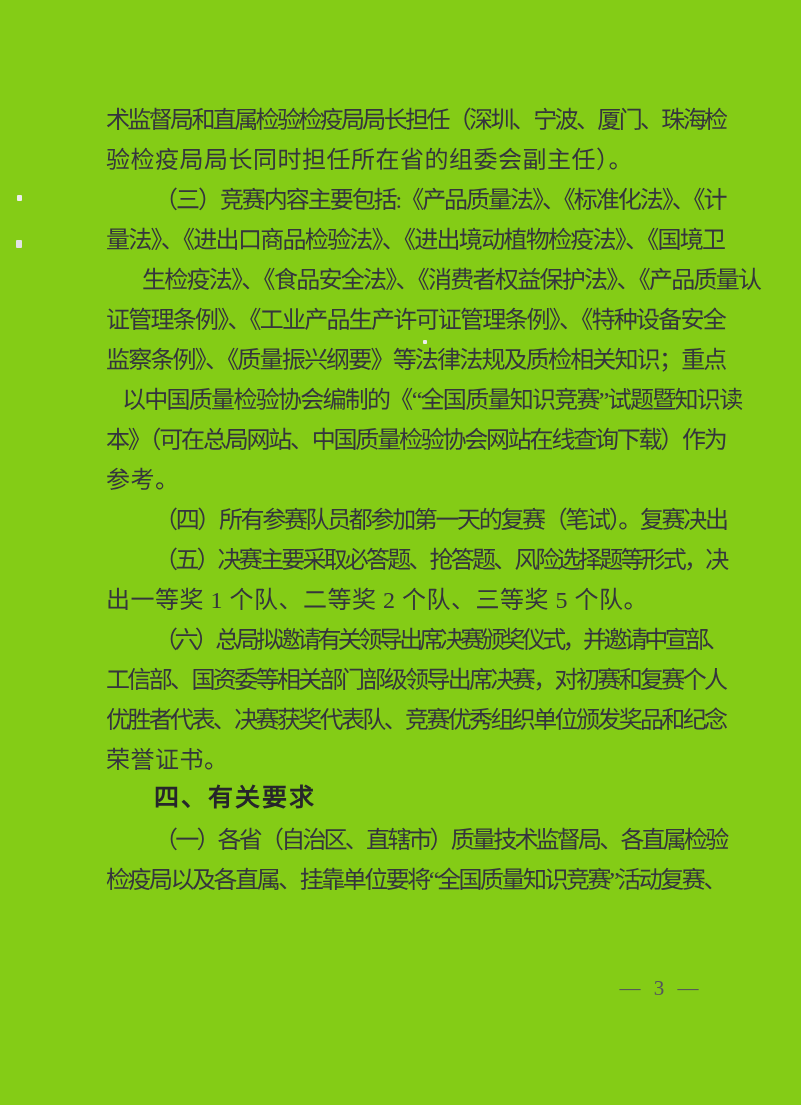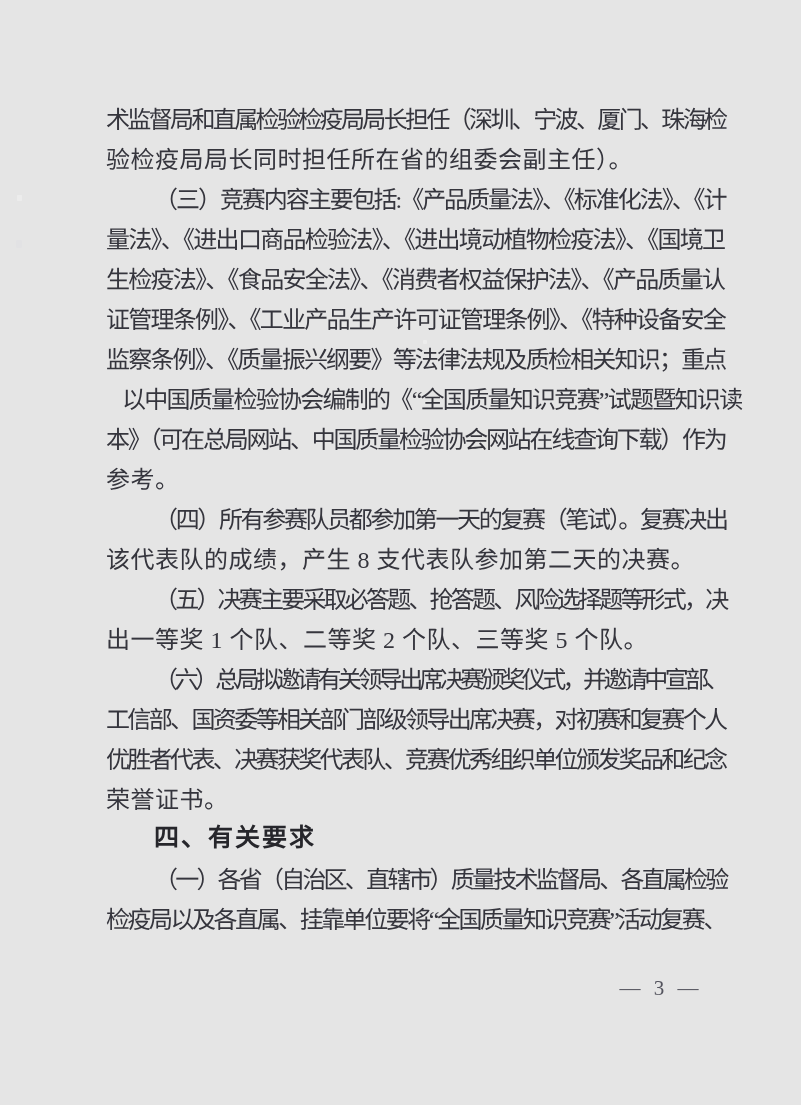--- a/index.html
+++ b/index.html
@@ -4,21 +4,21 @@
 <style>
   html, body {
     margin: 0;
     padding: 0;
     background: #ffffff;
   }
   .page {
     position: relative;
     width: 801px;
     height: 1105px;
-    background: #e5e5e5;
+    background: #84cc16;
     overflow: hidden;
     font-family: "Liberation Serif", "DejaVu Serif", serif;
   }
   .text-block {
     position: absolute;
     left: 106px;
     top: 100px;
     width: 634px;
   }
   .line {
@@ -66,28 +66,27 @@
 
   <div class="speck speck-1"></div>
   <div class="speck speck-2"></div>
   <div class="speck speck-3"></div>
 
   <div class="text-block">
     <div class="line fit"><span style="letter-spacing: -2.64px;">术监督局和直属检验检疫局局长担任（深圳、宁波、厦门、珠海检</span></div>
     <div class="line"><span>验检疫局局长同时担任所在省的组委会副主任）。</span></div>
     <div class="line fit indent"><span style="letter-spacing: -2.04px;">（三）竞赛内容主要包括:《产品质量法》、《标准化法》、《计</span></div>
     <div class="line fit"><span style="letter-spacing: -1.73px;">量法》、《进出口商品检验法》、《进出境动植物检疫法》、《国境卫</span></div>
-    <div class="line fit"><span style="letter-spacing: -1.73px;">生检疫法》、《食品安全法》、《消费者权益保护法》、《产品质量认</span></div>
+    <div class="line fit"><span style="letter-spacing: -1.73px; margin-left: 36px;">生检疫法》、《食品安全法》、《消费者权益保护法》、《产品质量认</span></div>
     <div class="line fit"><span style="letter-spacing: -1.77px;">证管理条例》、《工业产品生产许可证管理条例》、《特种设备安全</span></div>
     <div class="line fit"><span style="letter-spacing: -1.81px;">监察条例》、《质量振兴纲要》等法律法规及质检相关知识；重点</span></div>
     <div class="line fit"><span style="letter-spacing: -1.72px; margin-left: 16px;">以中国质量检验协会编制的《“全国质量知识竞赛”试题暨知识读</span></div>
     <div class="line fit"><span style="letter-spacing: -2.22px;">本》（可在总局网站、中国质量检验协会网站在线查询下载）作为</span></div>
     <div class="line"><span>参考。</span></div>
     <div class="line fit indent"><span style="letter-spacing: -2.35px; margin-top: 40px;">（四）所有参赛队员都参加第一天的复赛（笔试）。复赛决出</span></div>
-    <div class="line"><span>该代表队的成绩，产生 8 支代表队参加第二天的决赛。</span></div>
     <div class="line fit indent"><span style="letter-spacing: -2.8px;">（五）决赛主要采取必答题、抢答题、风险选择题等形式，决</span></div>
     <div class="line"><span>出一等奖 1 个队、二等奖 2 个队、三等奖 5 个队。</span></div>
     <div class="line fit indent"><span style="letter-spacing: -3.57px;">（六）总局拟邀请有关领导出席决赛颁奖仪式，并邀请中宣部、</span></div>
     <div class="line fit"><span style="letter-spacing: -2.64px;">工信部、国资委等相关部门部级领导出席决赛，对初赛和复赛个人</span></div>
     <div class="line fit"><span style="letter-spacing: -2.64px;">优胜者代表、决赛获奖代表队、竞赛优秀组织单位颁发奖品和纪念</span></div>
     <div class="line"><span>荣誉证书。</span></div>
     <div class="line heading indent"><span>四、有关要求</span></div>
     <div class="line fit indent"><span style="letter-spacing: -2.8px;">（一）各省（自治区、直辖市）质量技术监督局、各直属检验</span></div>
     <div class="line fit"><span style="letter-spacing: -2.48px;">检疫局以及各直属、挂靠单位要将“全国质量知识竞赛”活动复赛、</span></div>
   </div>

